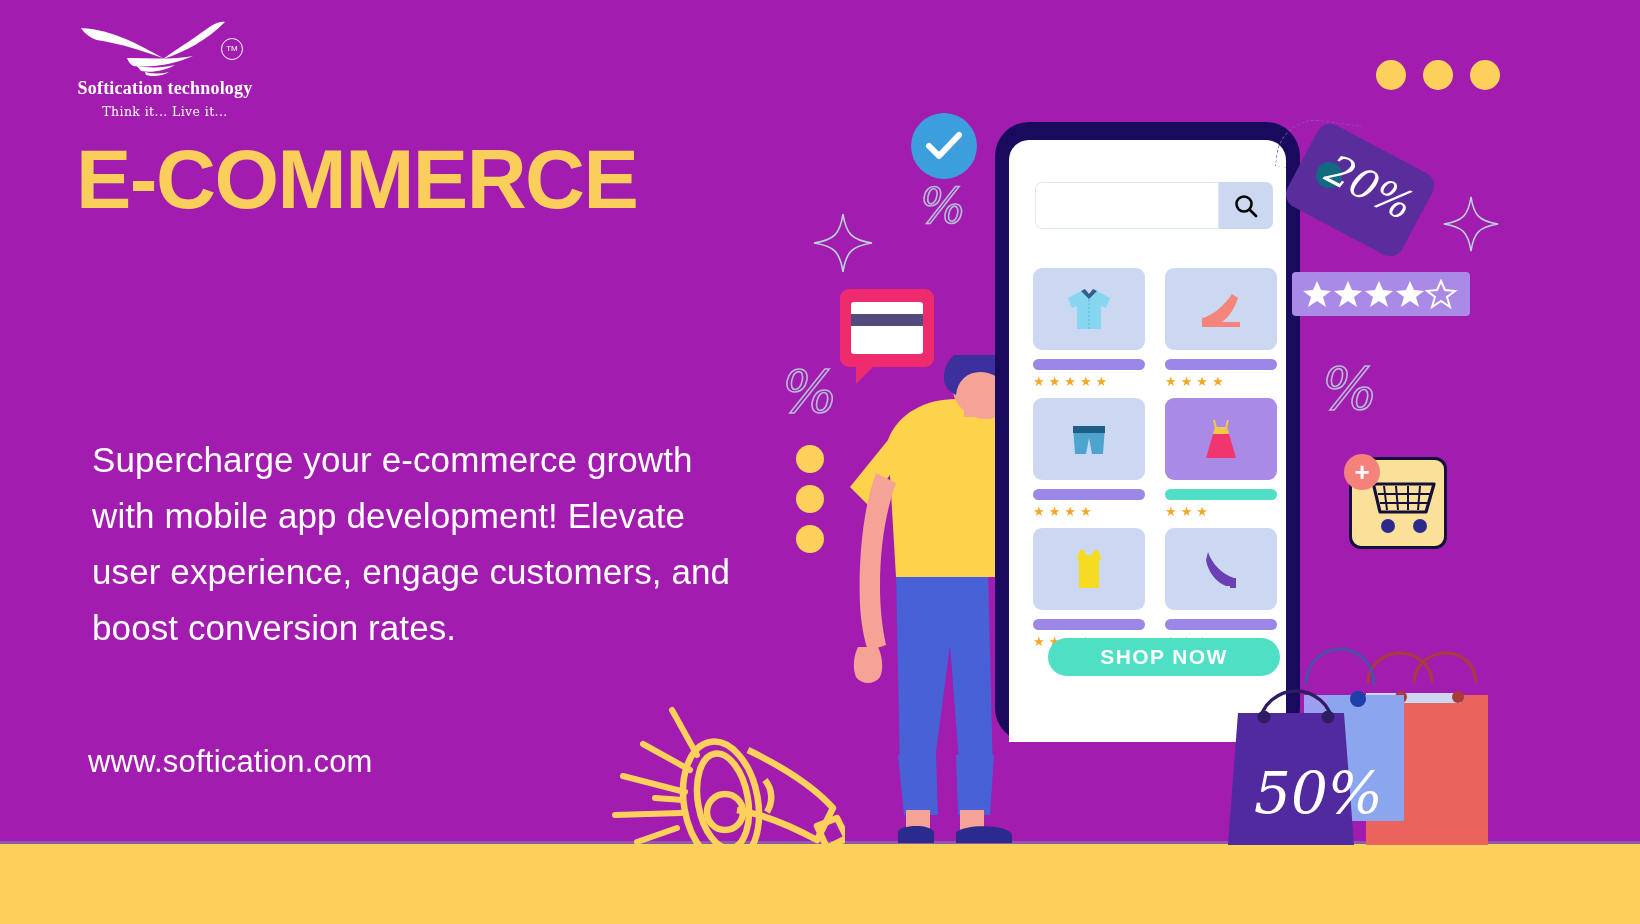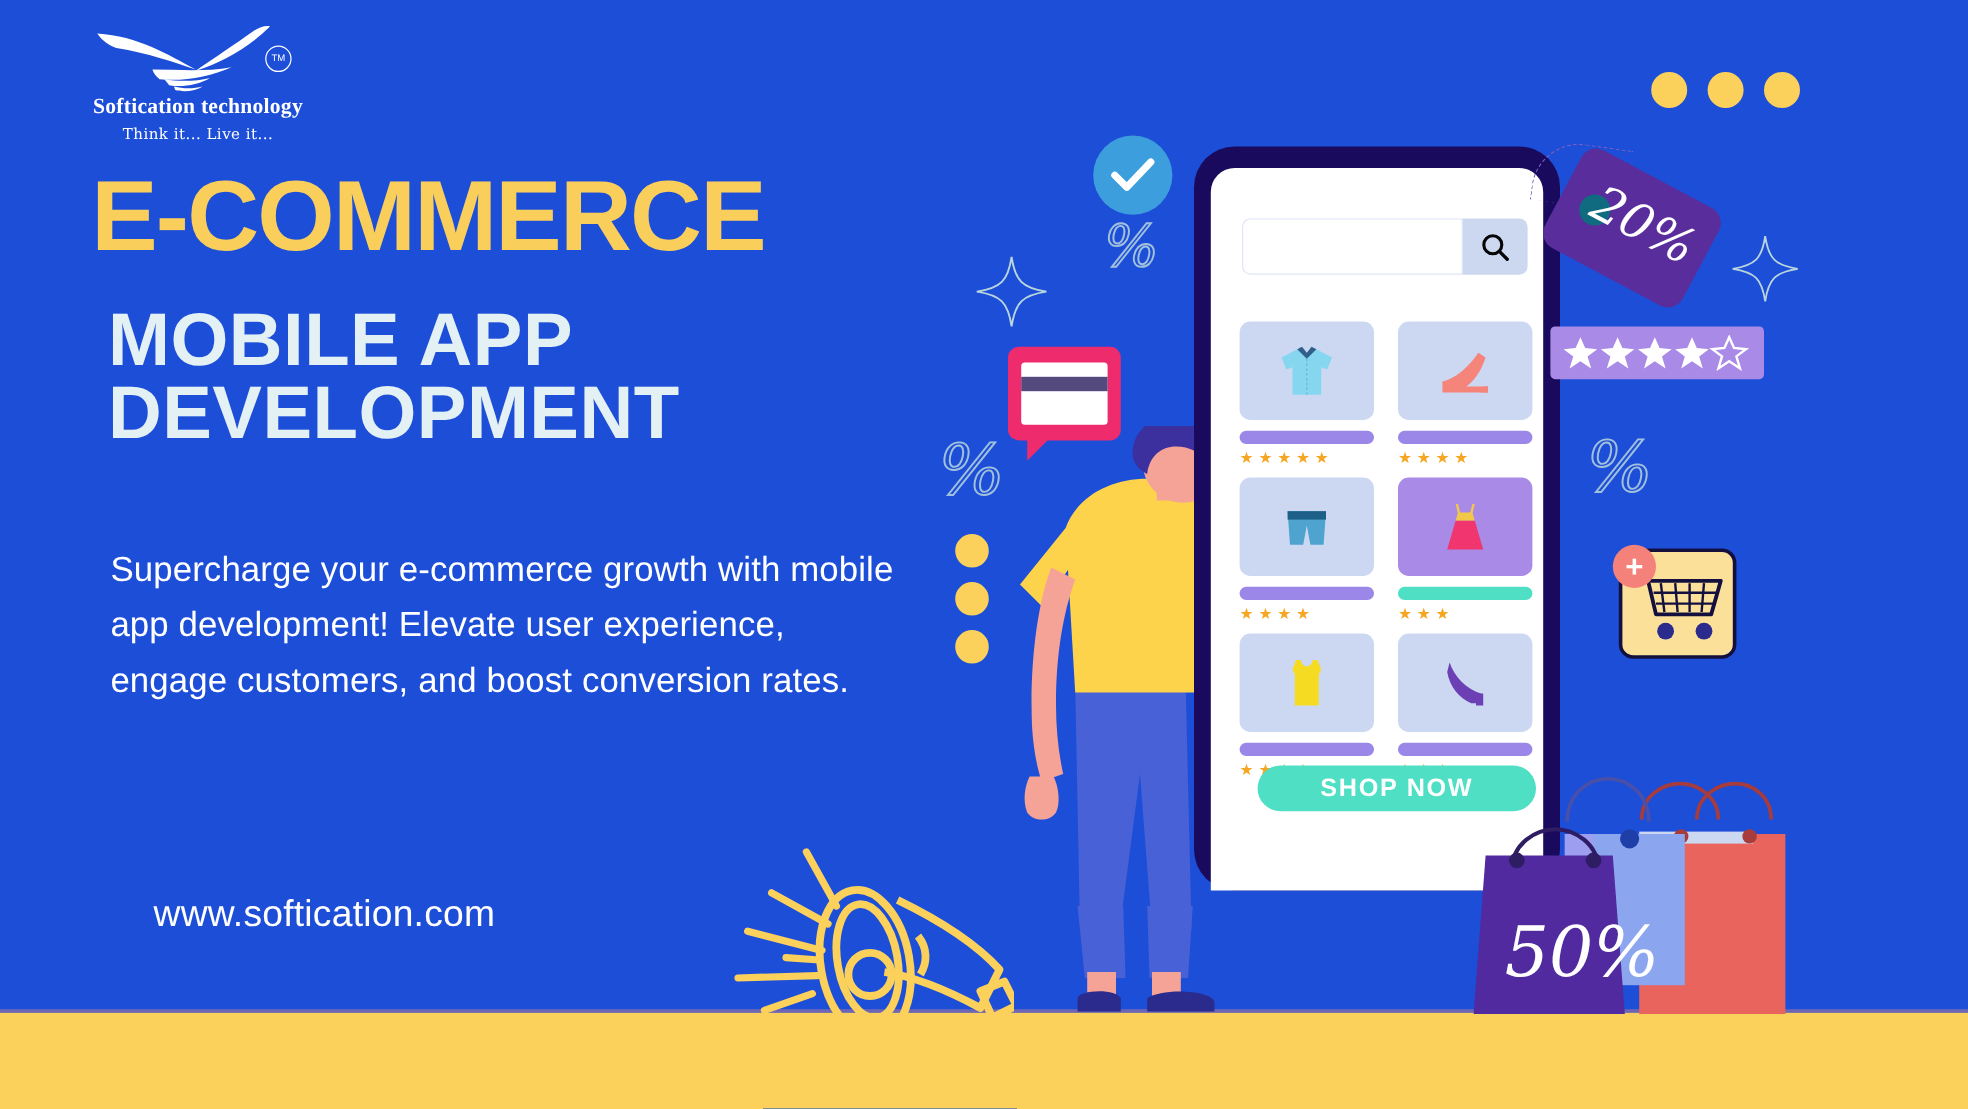--- a/index.html
+++ b/index.html
@@ -2,21 +2,21 @@
 <html><head>
 <meta charset="utf-8">
 <style>
   * { margin:0; padding:0; box-sizing:border-box; }
   html,body { width:1640px; height:924px; overflow:hidden; }
   body {
     font-family:"Liberation Sans", sans-serif;
     background:#0d6b80;
     position:relative;
   }
-  .stage { position:absolute; inset:0; background:#1d4ed8; overflow:hidden; }
+  .stage { position:absolute; inset:0; background:#a21caf; overflow:hidden; }
 
   
   .bottom-band { position:absolute; left:0; bottom:0; width:1640px; height:80px; background:#fbd15b; }
   .bottom-band-line { position:absolute; left:0; bottom:80px; width:1640px; height:3px; background:#8a6fa8; opacity:.75; }
 
   
   .logo { position:absolute; left:35px; top:18px; width:260px; height:110px; }
   .logo-mark { position:absolute; left:40px; top:0; width:180px; height:62px; }
   .logo-tm { position:absolute; left:186px; top:20px; width:22px; height:22px; border:1.4px solid #ffffff;
              border-radius:50%; color:#fff; font-size:8px; line-height:20px; text-align:center; letter-spacing:0; }
@@ -27,25 +27,25 @@
               font-size:12.5px; font-family:"DejaVu Serif", serif; letter-spacing:.4px; }
 
   
   .h-main { position:absolute; left:76px; top:138px; font-size:83px; font-weight:bold; color:#f9ce5a;
             letter-spacing:-1.5px; line-height:1; white-space:nowrap; }
   .h-sub { position:absolute; left:90px; top:254px; font-size:62px; font-weight:bold; color:#e3f0f4;
            letter-spacing:.4px; line-height:.98; }
   .h-sub span { display:block; }
 
   
-  .para { position:absolute; left:92px; top:452px; width:660px; font-size:29px; line-height:1.6;
+  .para { position:absolute; left:92px; top:432px; width:660px; font-size:35px; line-height:1.6;
           color:#ffffff; font-weight:400; letter-spacing:.1px; }
 
   
-  .url { position:absolute; left:88px; top:744px; font-size:31px; color:#ffffff; letter-spacing:.2px;margin-left:40px; }
+  .url { position:absolute; left:88px; top:744px; font-size:31px; color:#ffffff; letter-spacing:.2px; }
 
   
   .tr-dots { position:absolute; right:140px; top:60px; display:flex; gap:17px; }
   .tr-dots i { display:block; width:30px; height:30px; border-radius:50%; background:#fbd15b; }
 
   
   .l-dots { position:absolute; left:796px; top:445px; display:flex; flex-direction:column; gap:12px; }
   .l-dots i { display:block; width:28px; height:28px; border-radius:50%; background:#fbd15b; }
 
   
@@ -140,24 +140,20 @@
       <path d="M52 40 C74 40 96 42 118 38 C100 46 78 50 58 48 C55 46 53 43 52 40 Z" fill="#ffffff"></path>
       <path d="M62 48 C74 50 88 50 100 47 C90 53 76 55 66 53 Z" fill="#ffffff"></path>
       <path d="M70 54 C78 56 86 56 94 54 C88 58 78 59 71 57 Z" fill="#ffffff"></path>
     </svg>
     <div class="logo-tm">TM</div>
     <div class="logo-name">Softication technology</div>
     <div class="logo-tag">Think it... Live it...</div>
   </div>
 
   <div class="h-main">E-COMMERCE</div>
-  <div class="h-sub">
-    <span>MOBILE APP</span>
-    <span>DEVELOPMENT</span>
-  </div>
 
   <div class="para">Supercharge your e-commerce growth with mobile app development! Elevate user experience, engage customers, and boost conversion rates.</div>
 
   <div class="url">www.softication.com</div>
 
   <div class="tr-dots">
     <i></i>
     <i></i>
     <i></i>
   </div>

